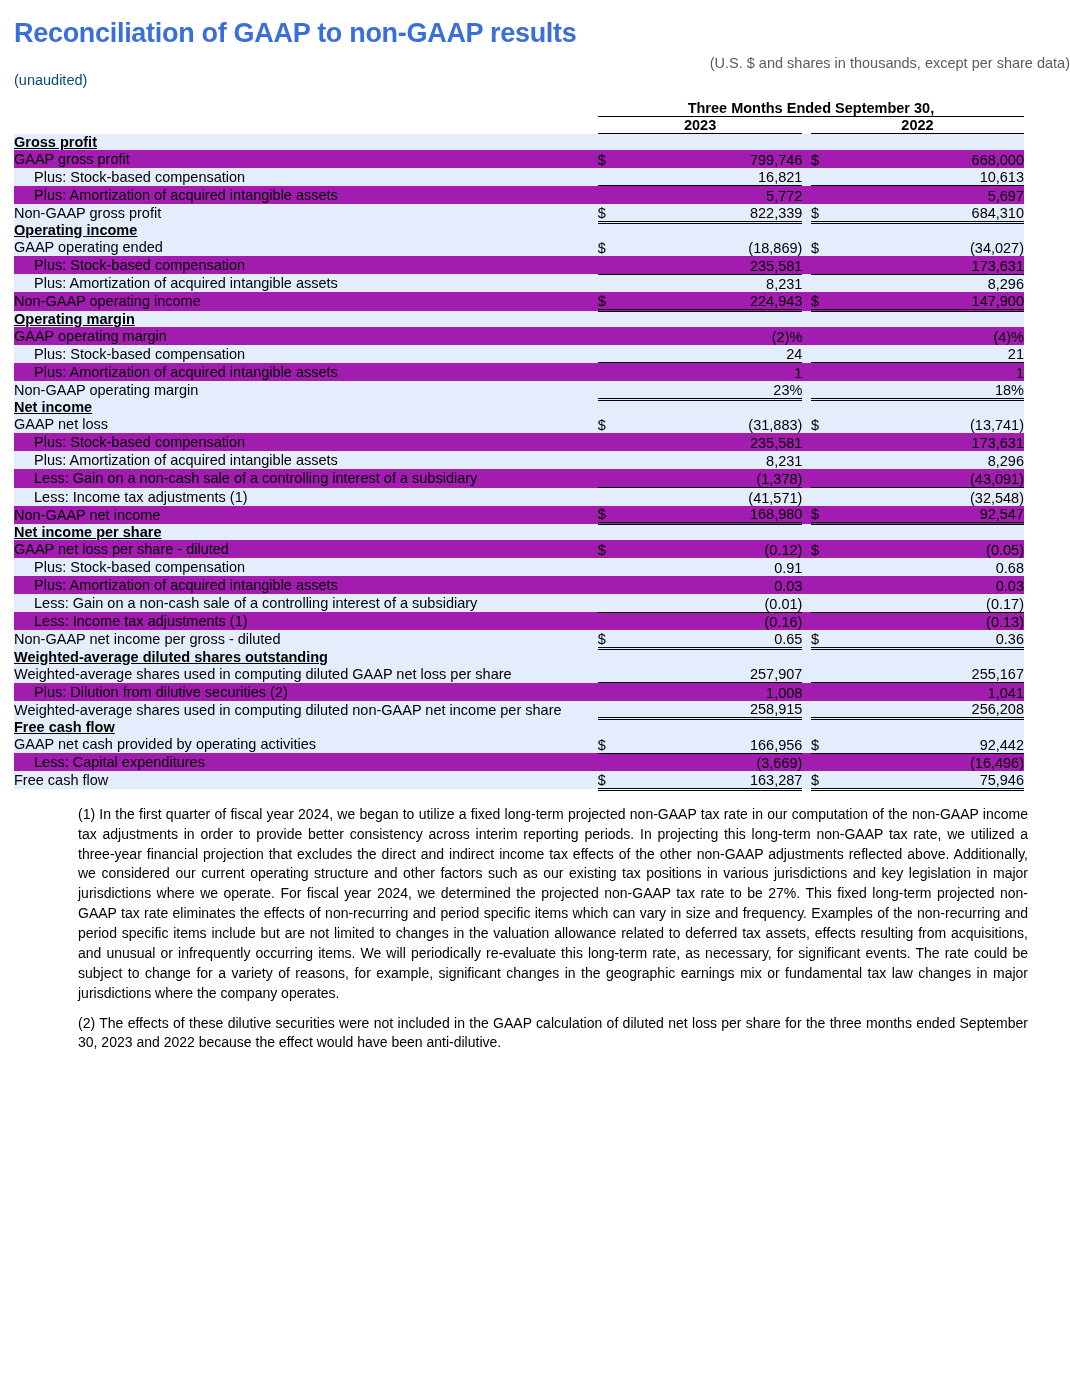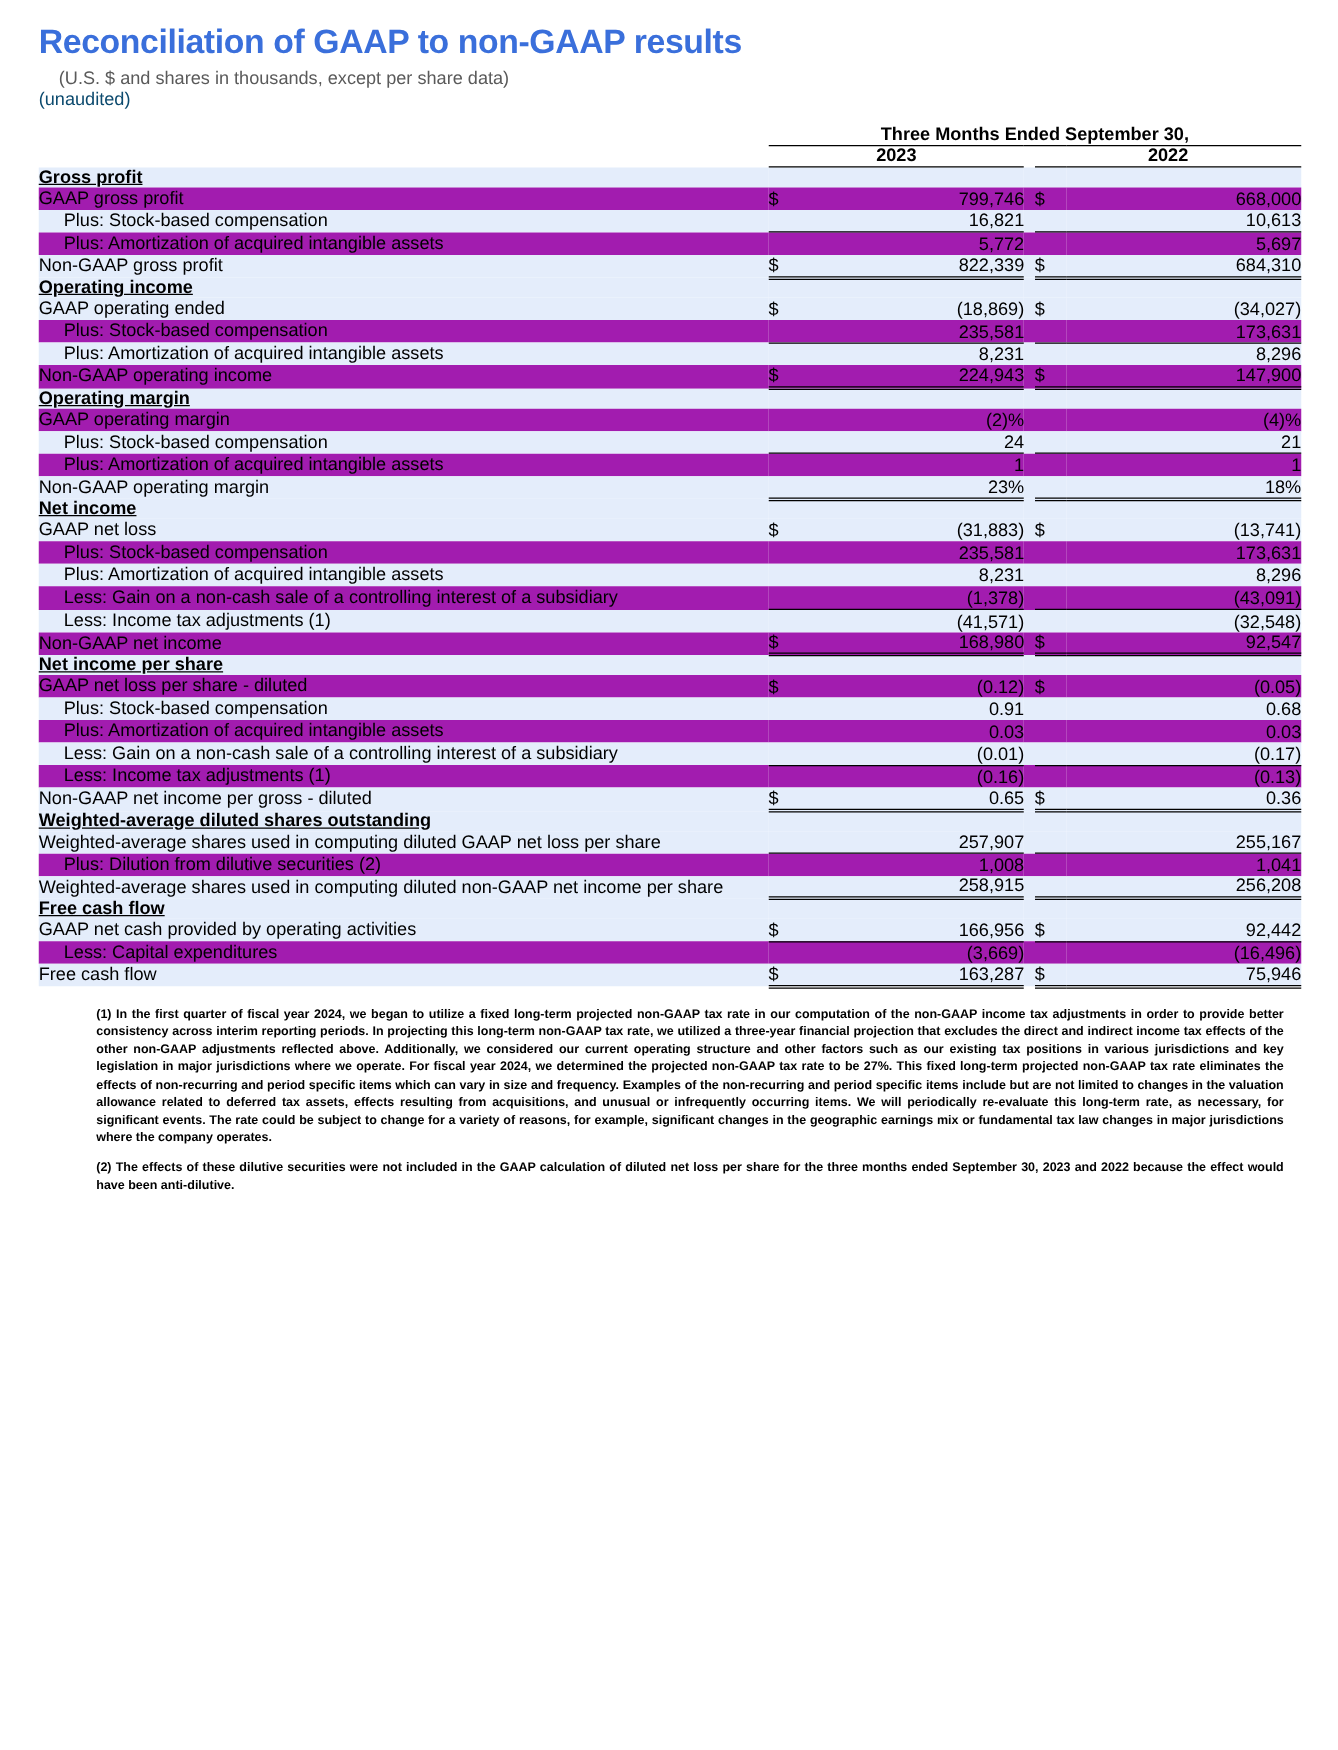--- a/index.html
+++ b/index.html
@@ -9,35 +9,36 @@
   }
   body {
     width: 1070px;
     min-height: 1400px;
     font-family: "Liberation Sans", sans-serif;
     color: #000000;
     -webkit-font-smoothing: antialiased;
   }
   .page {
     width: 1070px;
-    padding: 10px 0 10px 17px;
+    padding: 10px 0 10px 0;
     box-sizing: border-box;
     position: relative;
   }
   .doc-title {
     font-size: 27px;
     font-weight: bold;
     color: #3a6fdb;
     letter-spacing: -0.3px;
     margin: 8px 0 6px 14px;
   }
   .doc-sub {
     font-size: 14.5px;
     color: #5a5a5a;
-    margin: 0 0 1px 30px;
+    margin: 0 0 1px 13px;
+    text-align: right;
   }
   .doc-sub2 {
     font-size: 14.5px;
     color: #0c4a6e;
     margin: 0 0 8px 14px;
   }
 
   table.fin {
     border-collapse: collapse;
     width: 1010px;
@@ -100,26 +101,25 @@
   }
   td.hdr-year {
     text-align: center;
     font-weight: bold;
     font-size: 14.5px;
     padding: 2px 0 3px 0;
   }
   .hdr-underline { border-bottom: 1px solid #000; }
 
   .footnotes {
-    margin: 14px 14px 0 60px;
+    margin: 14px 14px 0 78px;
     width: 950px;
-    font-size: 10px;
+    font-size: 14px;
     line-height: 1.42;
     text-align: justify;
-    font-weight: bold;
   }
   .footnotes p { margin: 0 0 10px 0; }
 </style>
 </head>
 <body>
 
 <div class="page">
 
   <h1 class="doc-title">Reconciliation of GAAP to non-GAAP results</h1>
   <div class="doc-sub">(U.S. $ and shares in thousands, except per share data)</div>

